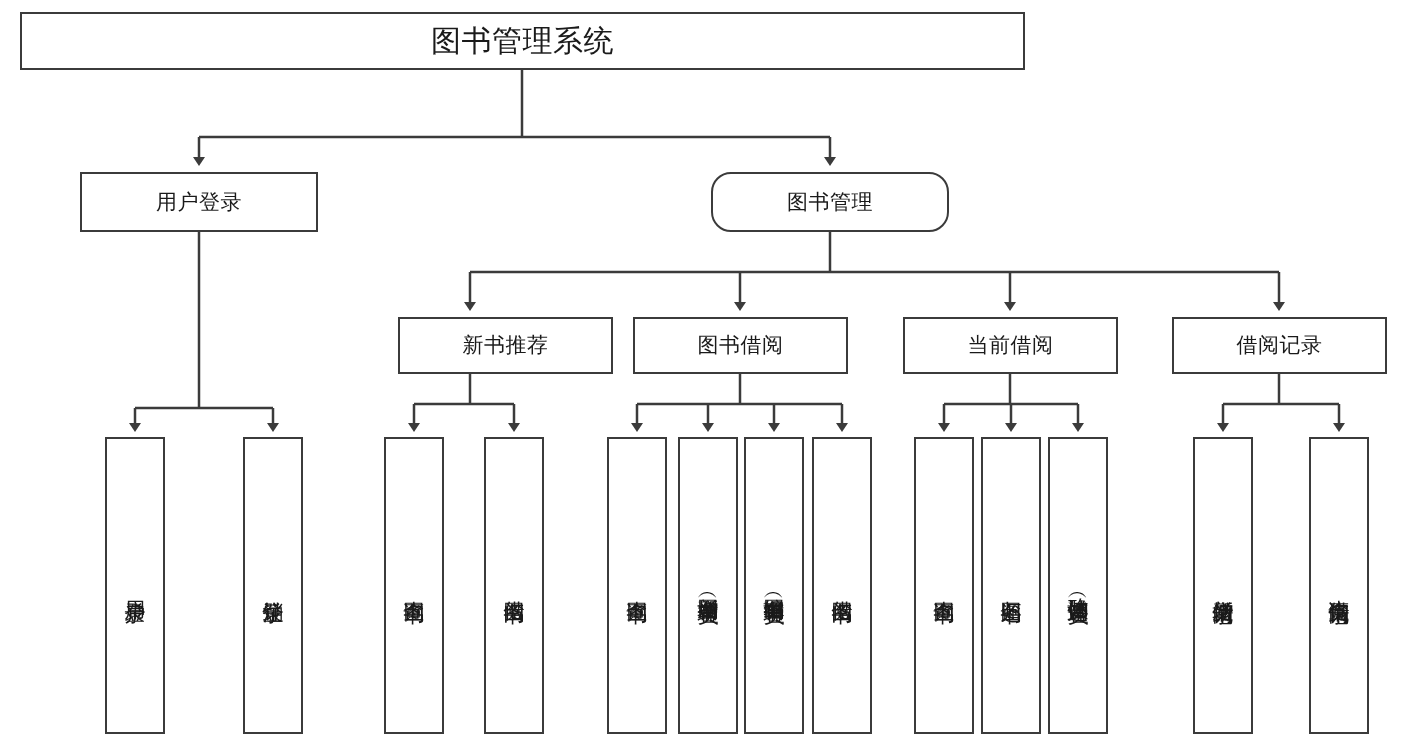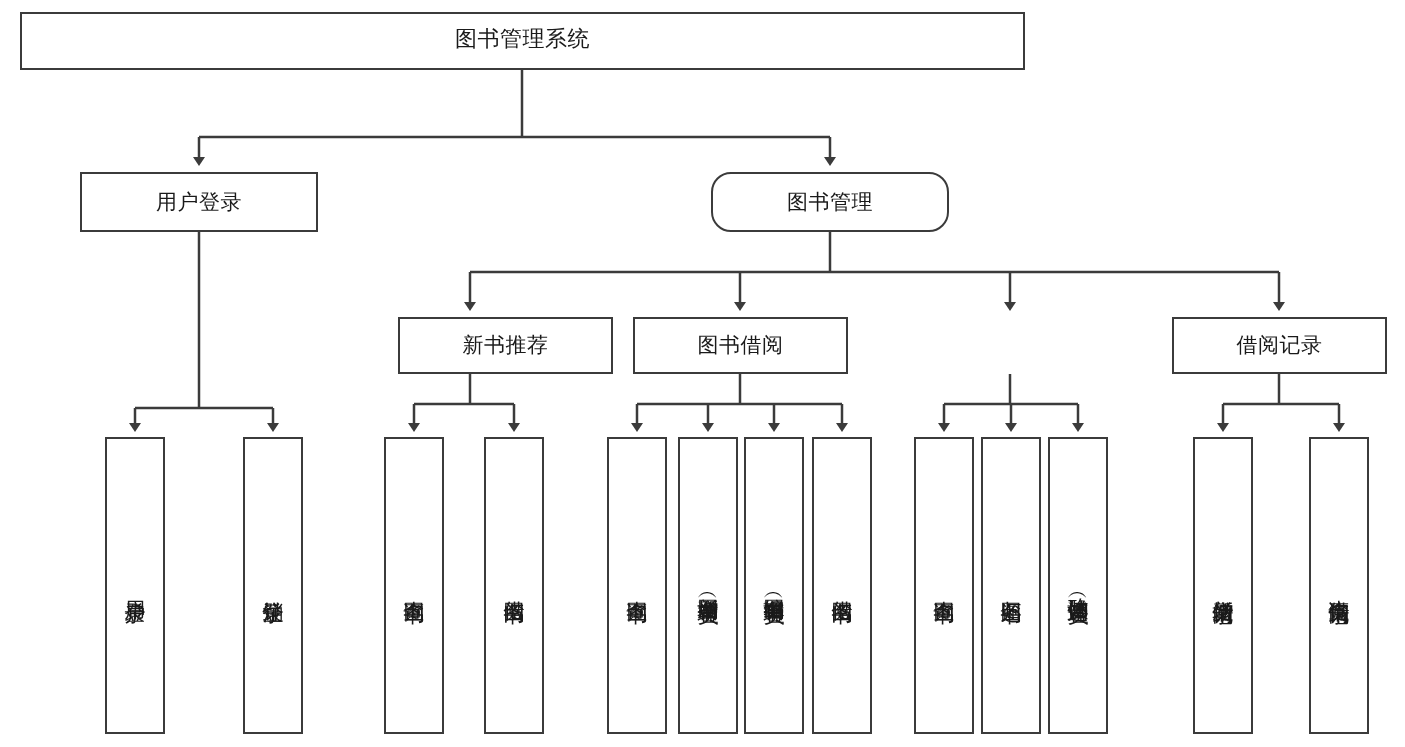--- a/index.html
+++ b/index.html
@@ -42,22 +42,21 @@
     text-align: center;
     line-height: 1.18;
     letter-spacing: 0.5px;
   }
   
   .node.horiz .label {
     writing-mode: horizontal-tb;
     font-size: 21px;
   }
   .node.root .label {
-    font-size: 22px;
-    font-family: Liberation Mono, monospace;
+    font-size: 30px;
   }
   
   .node.vert {
     align-items: flex-start;
     justify-content: center;
     padding-top: 0;
   }
   .node.vert .label {
     writing-mode: vertical-rl;
     text-orientation: upright;
@@ -142,20 +141,23 @@
   <div class="node horiz" style="left:711px; top:172px; width:238px; height:60px;border-radius:20px;">
     <span class="label">图书管理</span>
   </div>
 
   <div class="node horiz" style="left:363px; top:317px; width:215px; height:57px;margin-left:35px;">
     <span class="label">新书推荐</span>
   </div>
   <div class="node horiz" style="left:633px; top:317px; width:215px; height:57px;">
     <span class="label">图书借阅</span>
   </div>
+  <div class="node horiz" style="left:903px; top:317px; width:215px; height:57px;">
+    <span class="label">当前借阅</span>
+  </div>
   <div class="node horiz" style="left:1172px; top:317px; width:215px; height:57px;">
     <span class="label">借阅记录</span>
   </div>
 
   <div class="node vert" style="left:105px; top:437px; width:60px; height:297px;">
     <span class="label">用户登录</span>
   </div>
   <div class="node vert" style="left:243px; top:437px; width:60px; height:297px;">
     <span class="label">注销登录</span>
   </div>

